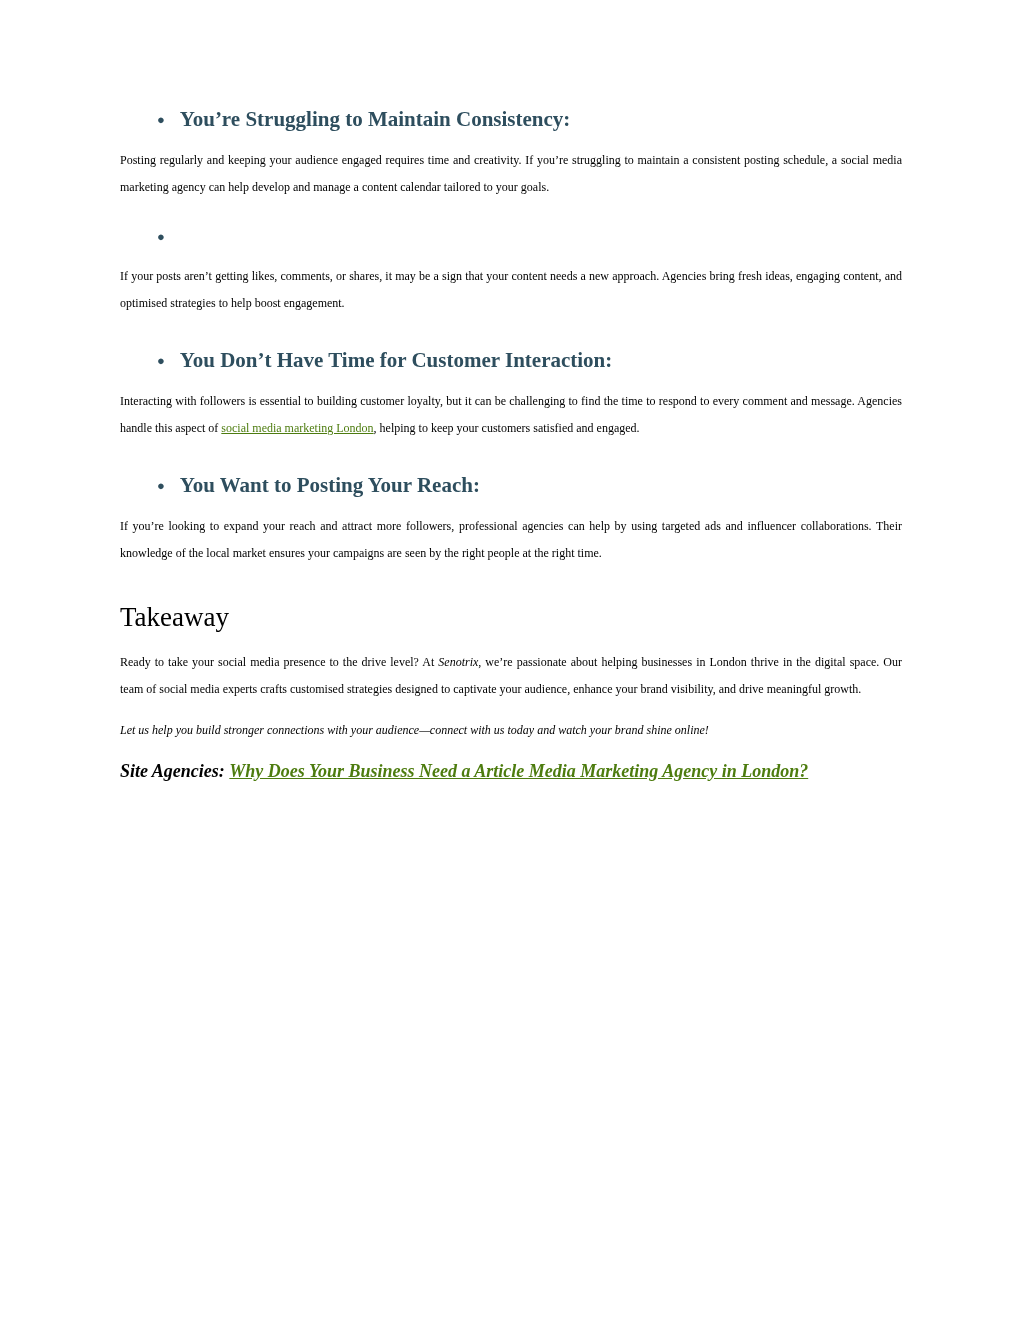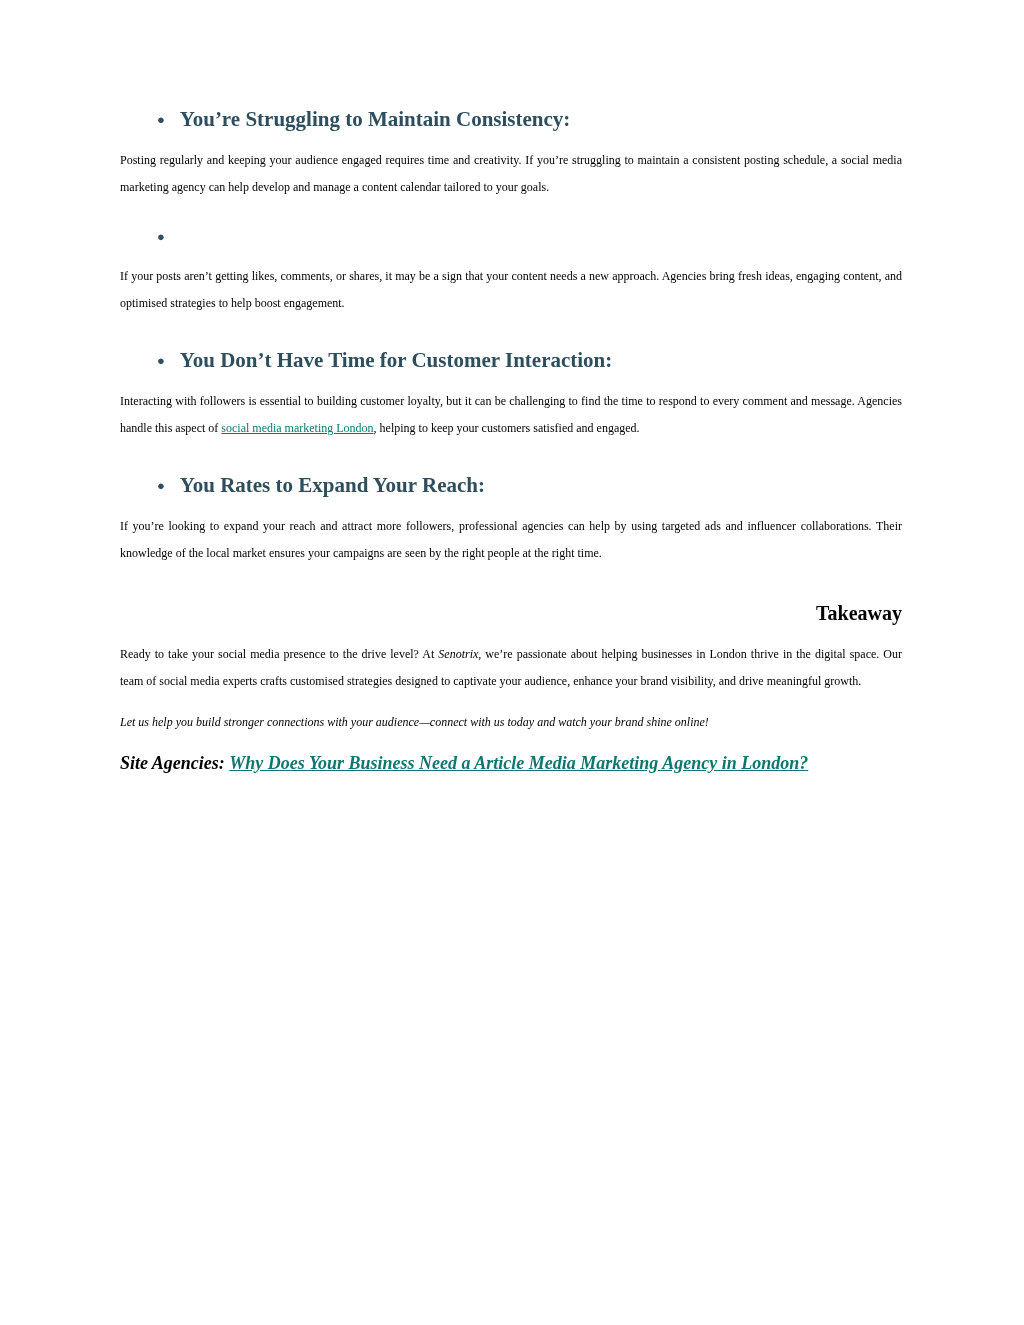--- a/index.html
+++ b/index.html
@@ -42,31 +42,30 @@
     flex: 0 0 auto;
   }
   p.body-para {
     margin: 0 0 14px 0;
     font-size: 12px;
     line-height: 27px;
     text-align: justify;
     color: #000000;
   }
   a.doc-link {
-    color: #0f766e;
+    color: #4d7c0f;
     text-decoration: underline;
     cursor: pointer;
   }
   h2.takeaway-title {
     margin: 34px 0 16px 0;
-    font-size: 20px;
-    font-weight: bold;
+    font-size: 27px;
+    font-weight: normal;
     color: #000000;
     line-height: 1.2;
-    text-align: right;
   }
   .italic { font-style: italic; margin-top: 12px; }
   .bold-italic { font-weight: bold; font-style: italic; }
   p.site-article {
     margin: 6px 0 0 0;
     font-size: 18px;
     line-height: 27px;
     text-align: justify;
   }
 </style>
@@ -87,21 +86,21 @@
   <p class="body-para">If your posts aren’t getting likes, comments, or shares, it may be a sign that your content needs a new approach. Agencies bring fresh ideas, engaging content, and optimised strategies to help boost engagement.</p>
 
   <div class="bullet-heading">
     <span class="bullet-glyph">●</span>
     <span>You Don’t Have Time for Customer Interaction:</span>
   </div>
   <p class="body-para"><span>Interacting with followers is essential to building customer loyalty, but it can be challenging to find the time to respond to every comment and message. Agencies handle this aspect of </span><a class="doc-link">social media marketing London</a><span>, helping to keep your customers satisfied and engaged.</span></p>
 
   <div class="bullet-heading">
     <span class="bullet-glyph">●</span>
-    <span>You Rates to Expand Your Reach:</span>
+    <span>You Want to Posting Your Reach:</span>
   </div>
   <p class="body-para">If you’re looking to expand your reach and attract more followers, professional agencies can help by using targeted ads and influencer collaborations. Their knowledge of the local market ensures your campaigns are seen by the right people at the right time.</p>
 
   <h2 class="takeaway-title">Takeaway</h2>
 
   <p class="body-para"><span>Ready to take your social media presence to the drive level? At </span><span class="italic">Senotrix</span><span>, we’re passionate about helping businesses in London thrive in the digital space. Our team of social media experts crafts customised strategies designed to captivate your audience, enhance your brand visibility, and drive meaningful growth.</span></p>
 
   <p class="body-para italic">Let us help you build stronger connections with your audience—connect with us today and watch your brand shine online!</p>
 
   <p class="site-article"><span class="bold-italic">Site Agencies:</span><span> </span><a class="doc-link bold-italic">Why Does Your Business Need a Article Media Marketing Agency in London?</a></p>

